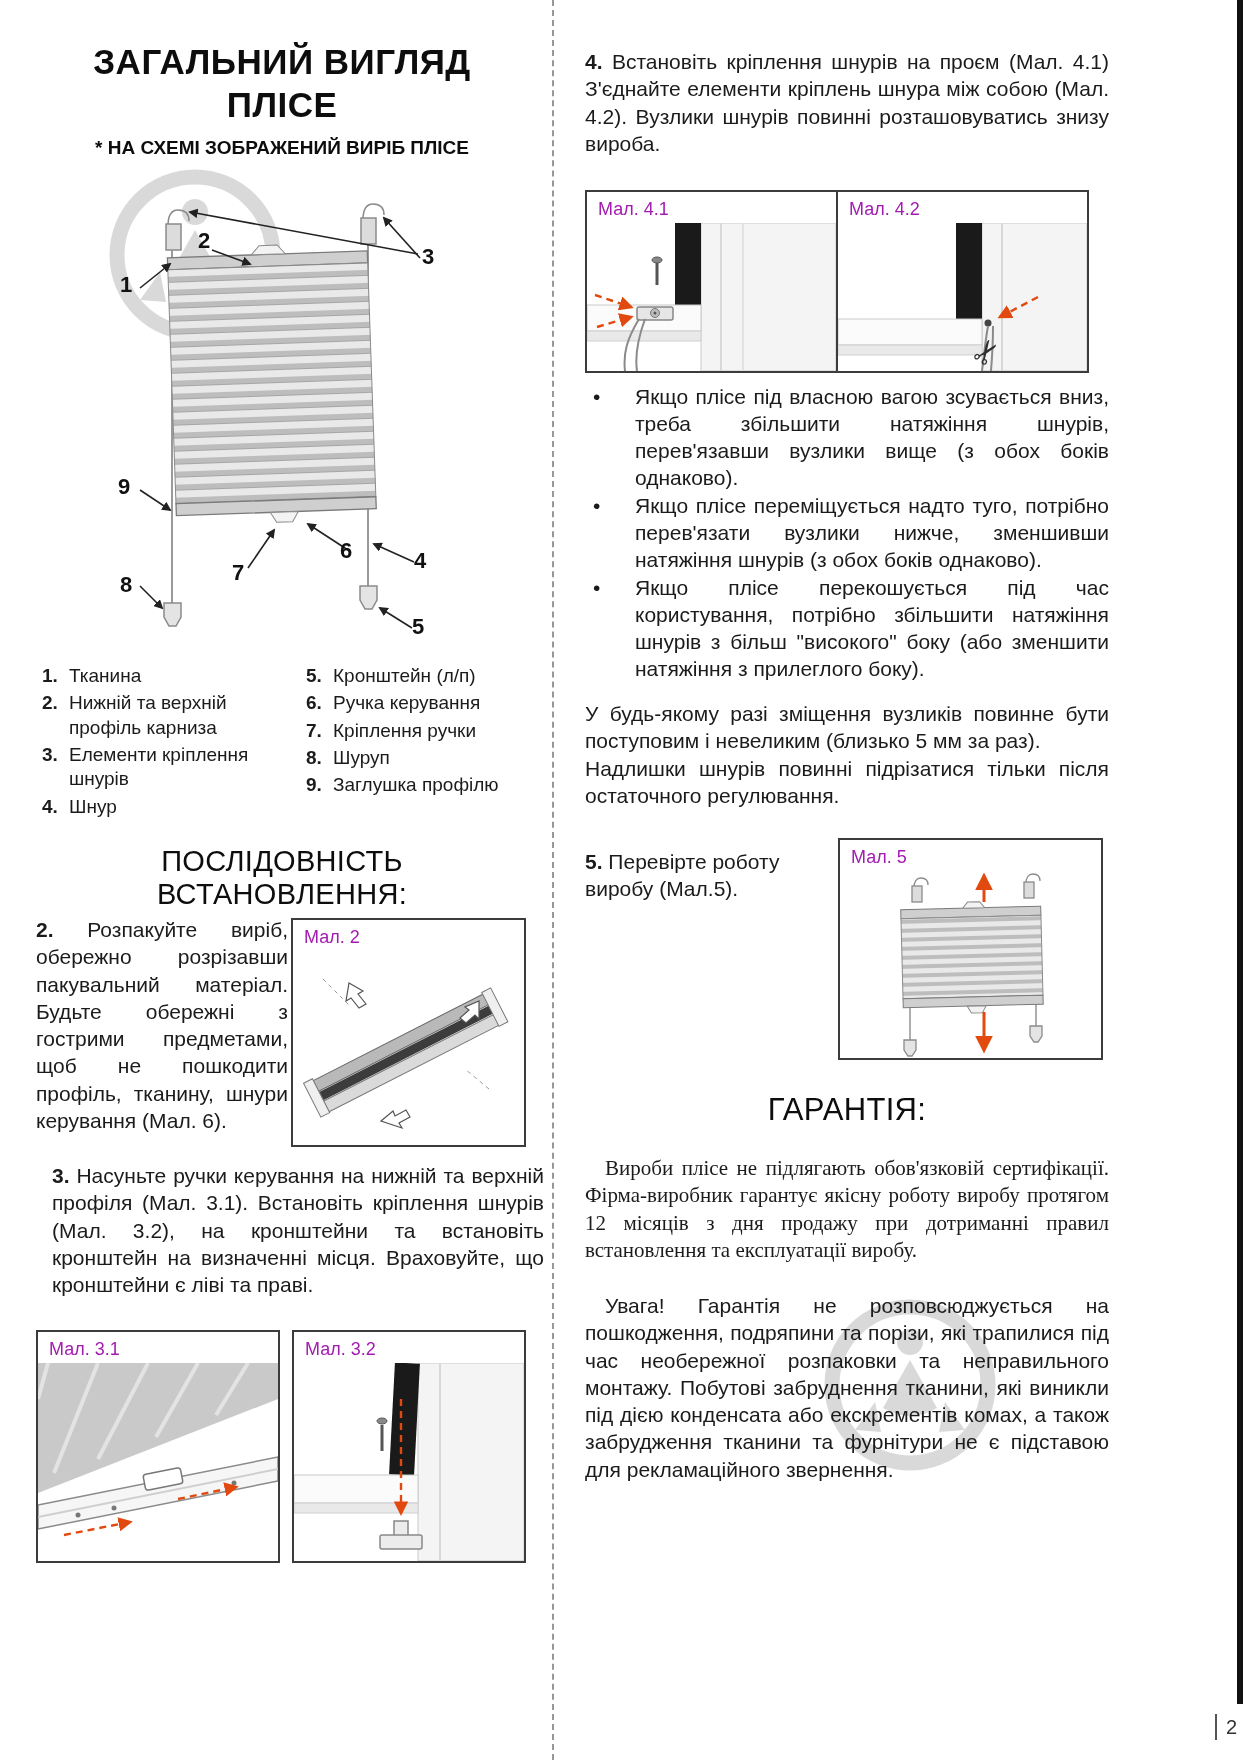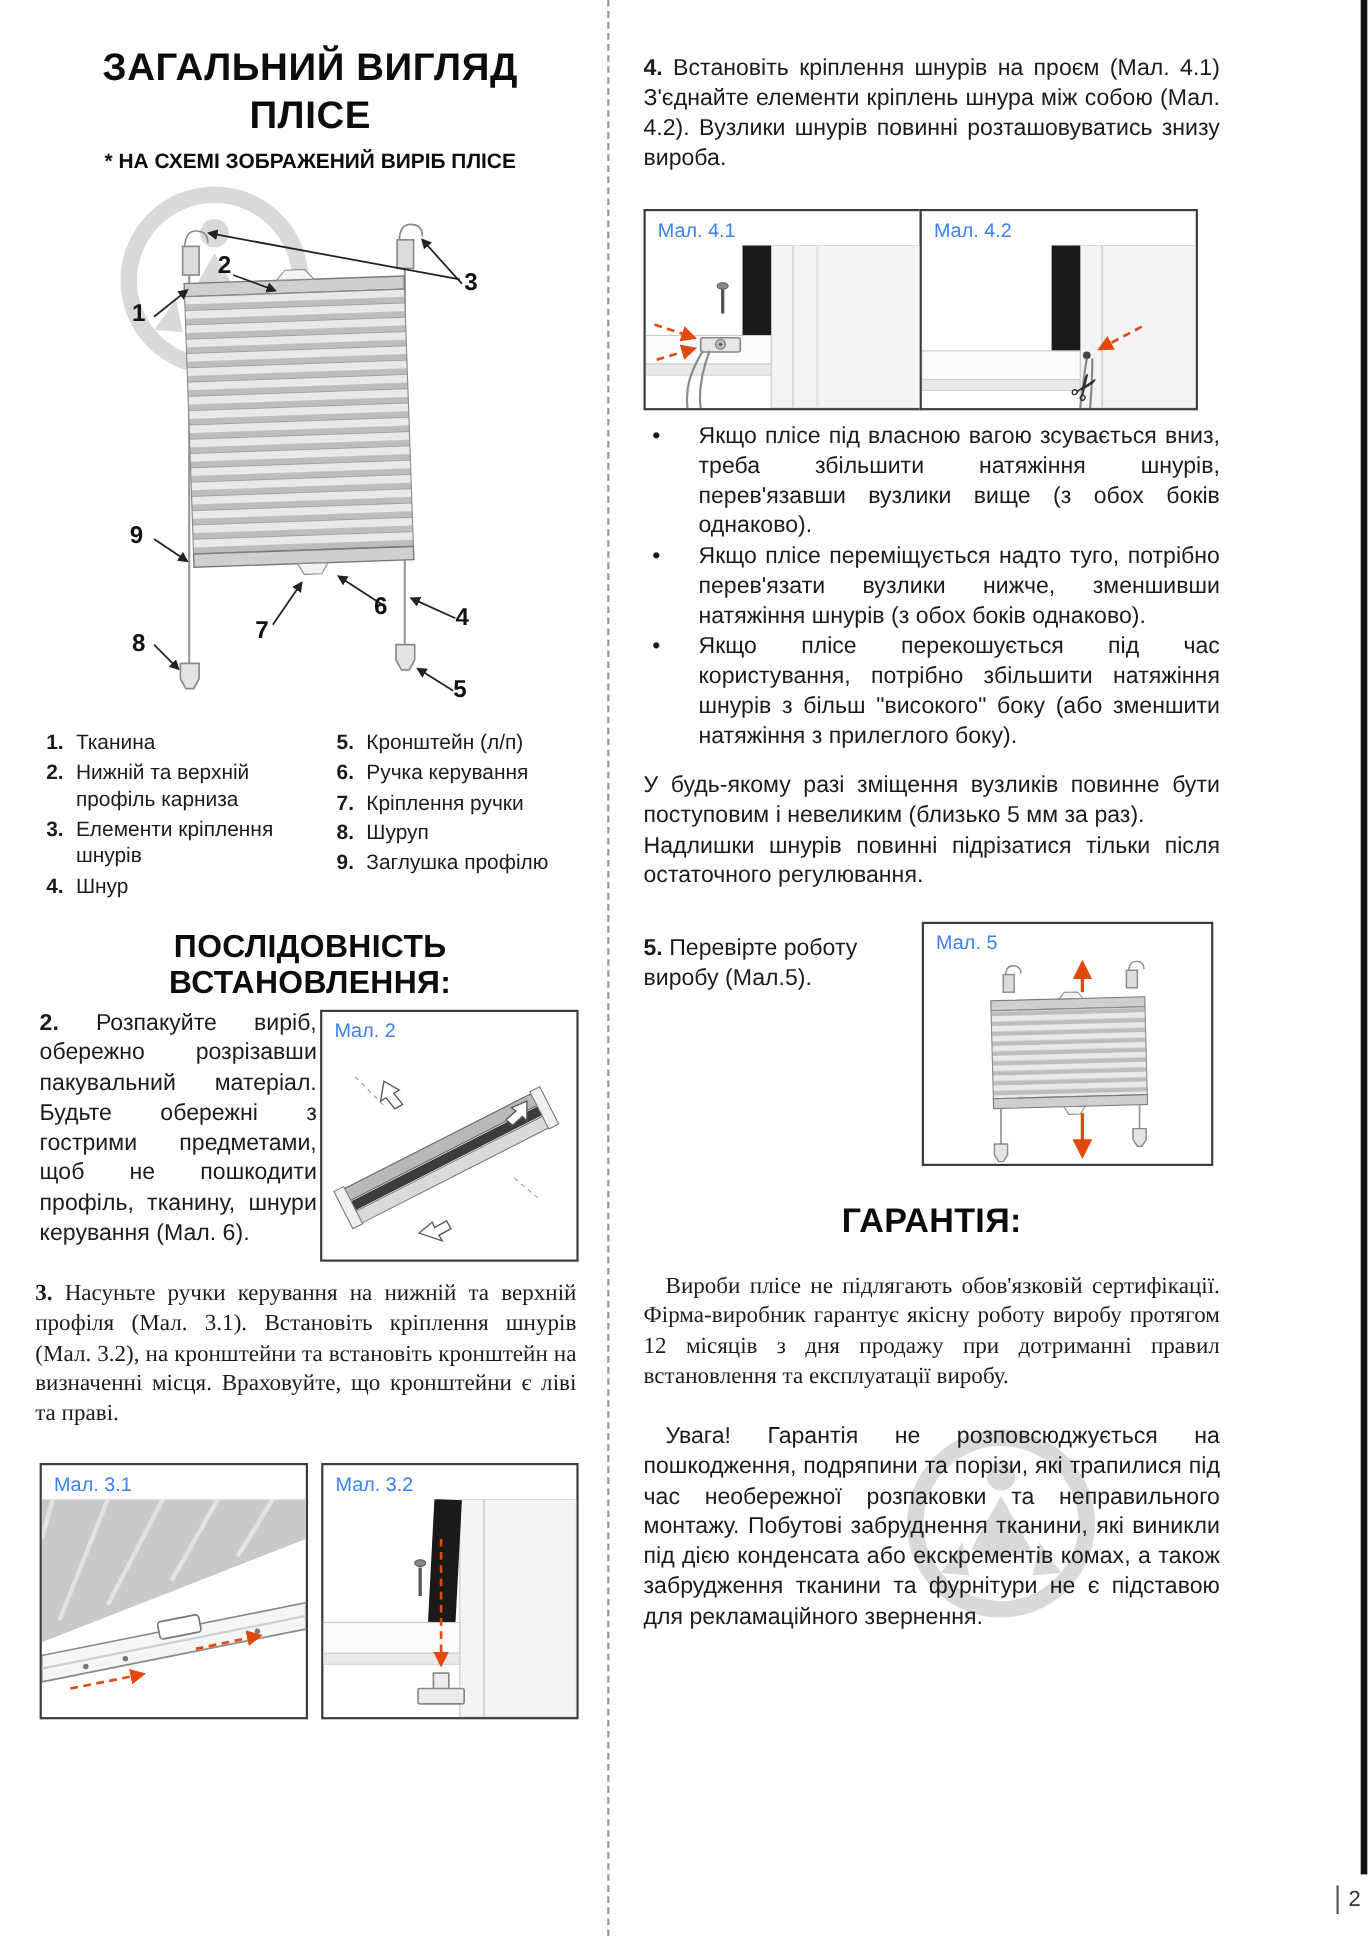--- a/index.html
+++ b/index.html
@@ -12,39 +12,39 @@
   }
   .abs { position:absolute; }
   .divider { position:absolute; left:552px; top:0; height:1760px; width:0; border-left:2px dashed #979797; }
   .edge-bar { position:absolute; right:2px; top:0; width:6px; height:1704px; background:#111; }
   .page-num { position:absolute; right:8px; top:1714px; font-size:20px; color:#333;
               border-left:2px solid #555; padding-left:9px; line-height:26px; }
 
   
   .h-title { text-align:center; font-size:35px; font-weight:800; line-height:1.24; letter-spacing:.5px; color:#0d0d0d; }
   .h-sub   { text-align:center; font-size:19px; font-weight:700; line-height:1.3; color:#0d0d0d; }
-  .h-sec   { text-align:center; font-size:29px; font-weight:700; letter-spacing:.3px; color:#0d0d0d; }
+  .h-sec   { text-align:center; font-size:29px; font-weight:400; letter-spacing:.3px; color:#0d0d0d; }
   .body-txt{ font-size:21px; line-height:1.3; text-align:justify; color:#1b1b1b; }
   .stepnum { font-weight:700; }
 
   
   .legend { display:flex; font-size:19px; line-height:1.28; }
   .legend-col1 { flex:0 0 264px; }
   .legend-col2 { flex:1; }
   .legend-item { display:flex; margin-bottom:3px; }
   .lnum { flex:0 0 27px; font-weight:700; }
   .ltext{ flex:1; padding-right:8px; }
 
   
   .bullet { position:relative; padding-left:50px; text-align:justify; font-size:21px; line-height:1.285; margin-bottom:1px; }
   .dot { position:absolute; left:8px; top:0; }
 
   
   .figbox { position:absolute; border:2px solid #3c3c3c; background:#fff; overflow:hidden; }
-  .figlabel { position:absolute; top:7px; left:11px; font-size:18px; color:#3b82f6; z-index:2; white-space:nowrap; }
+  .figlabel { position:absolute; top:7px; left:11px; font-size:18px; color:#a21caf; z-index:2; white-space:nowrap; }
   .figbox svg { position:absolute; left:0; bottom:0; z-index:1; }
 
   
   .callout { position:absolute; font-size:22px; font-weight:700; color:#111; z-index:3; }
 
   .wm { position:absolute; opacity:.5; z-index:0; pointer-events:none; }
   .content { position:absolute; inset:0; z-index:1; }
 </style>
 </head>
 <body>
@@ -212,21 +212,21 @@
           <path d="M186 52 l-14 6 4 3 -9 8 6 5 9 -8 4 4 z"></path>
           <path d="M88 172 l12 -10 2 5 11 -6 4 7 -11 6 3 5 z"></path>
         </g>
         <g stroke="#999" stroke-width="1" stroke-dasharray="4 4" fill="none">
           <line x1="30" y1="30" x2="58" y2="58"></line>
           <line x1="196" y1="140" x2="172" y2="120"></line>
         </g>
       </svg>
     </div>
 
-    <div class="abs body-txt" style="left:32px; top:1162px; width:492px;font-family:Liberation Serif, serif;">
+    <div class="abs body-txt" style="left:52px; top:1162px; width:492px;">
       <span class="stepnum">3.</span>
       <span>Насуньте ручки керування на нижній та верхній профіля (Мал. 3.1). Встановіть кріплення шнурів (Мал. 3.2), на кронштейни та встановіть кронштейн на визначенні місця. Враховуйте, що кронштейни є ліві та праві.</span>
     </div>
 
     <div class="figbox" style="left:36px; top:1330px; width:244px; height:233px;">
       <span class="figlabel">Мал. 3.1</span>
       <svg width="240" height="198" viewBox="0 0 240 198">
         <defs>
           <marker id="arrR1" viewBox="0 0 10 10" refX="8" refY="5" markerWidth="6" markerHeight="6" orient="auto">
             <path d="M0 0 L10 5 L0 10 z" fill="#e2490f"></path>

